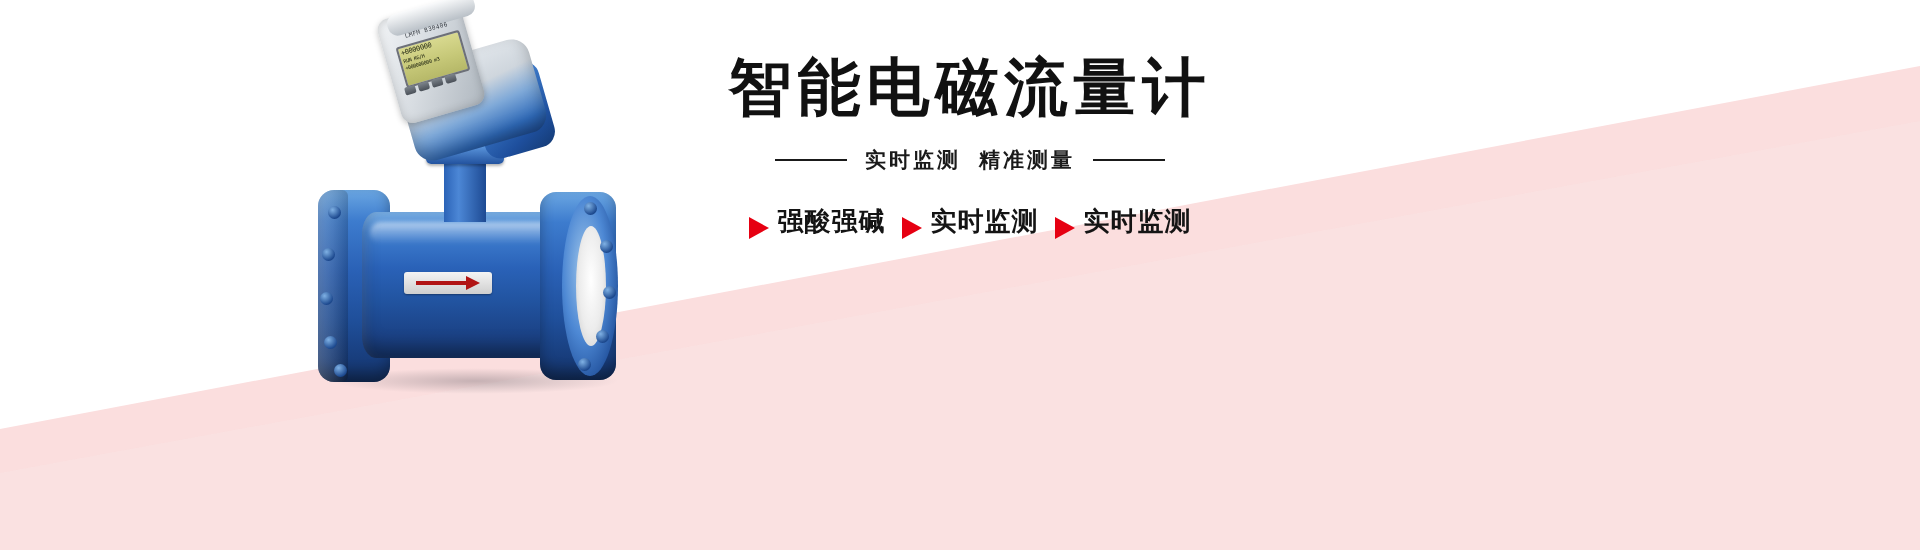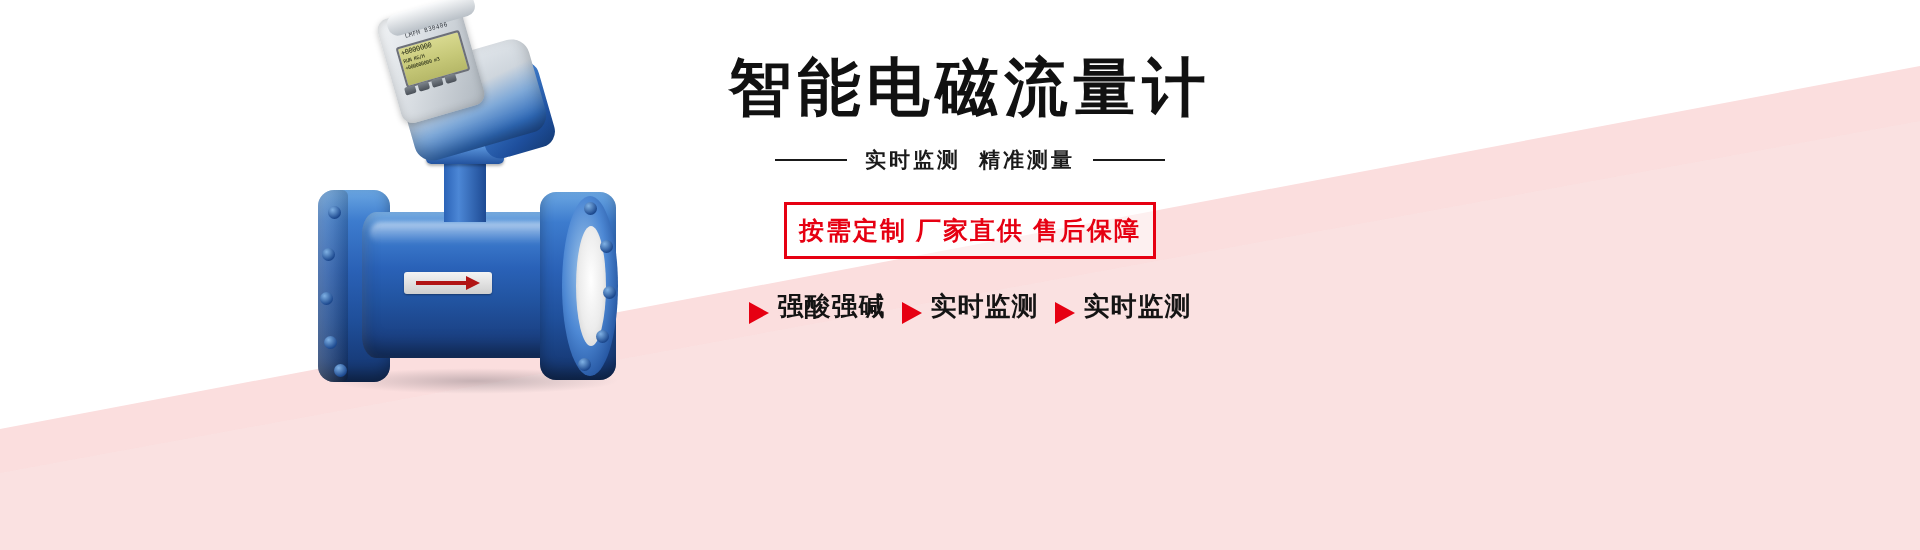--- a/index.html
+++ b/index.html
@@ -439,23 +439,20 @@
 
     <h1 class="headline">智能电磁流量计</h1>
 
     <div class="subline">
       <span class="rule"></span>
       <span class="sub-text">实时监测</span>
       <span class="sub-text">精准测量</span>
       <span class="rule"></span>
     </div>
 
-    <div class="promo-box">
-      <span class="promo-text">按需定制    厂家直供    售后保障</span>
-    </div>
 
     <div class="features">
       <div class="feature">
         <span class="arrow-ico"></span>
         <span class="feature-label">强酸强碱</span>
       </div>
       <div class="feature">
         <span class="arrow-ico"></span>
         <span class="feature-label">实时监测</span>
       </div>

